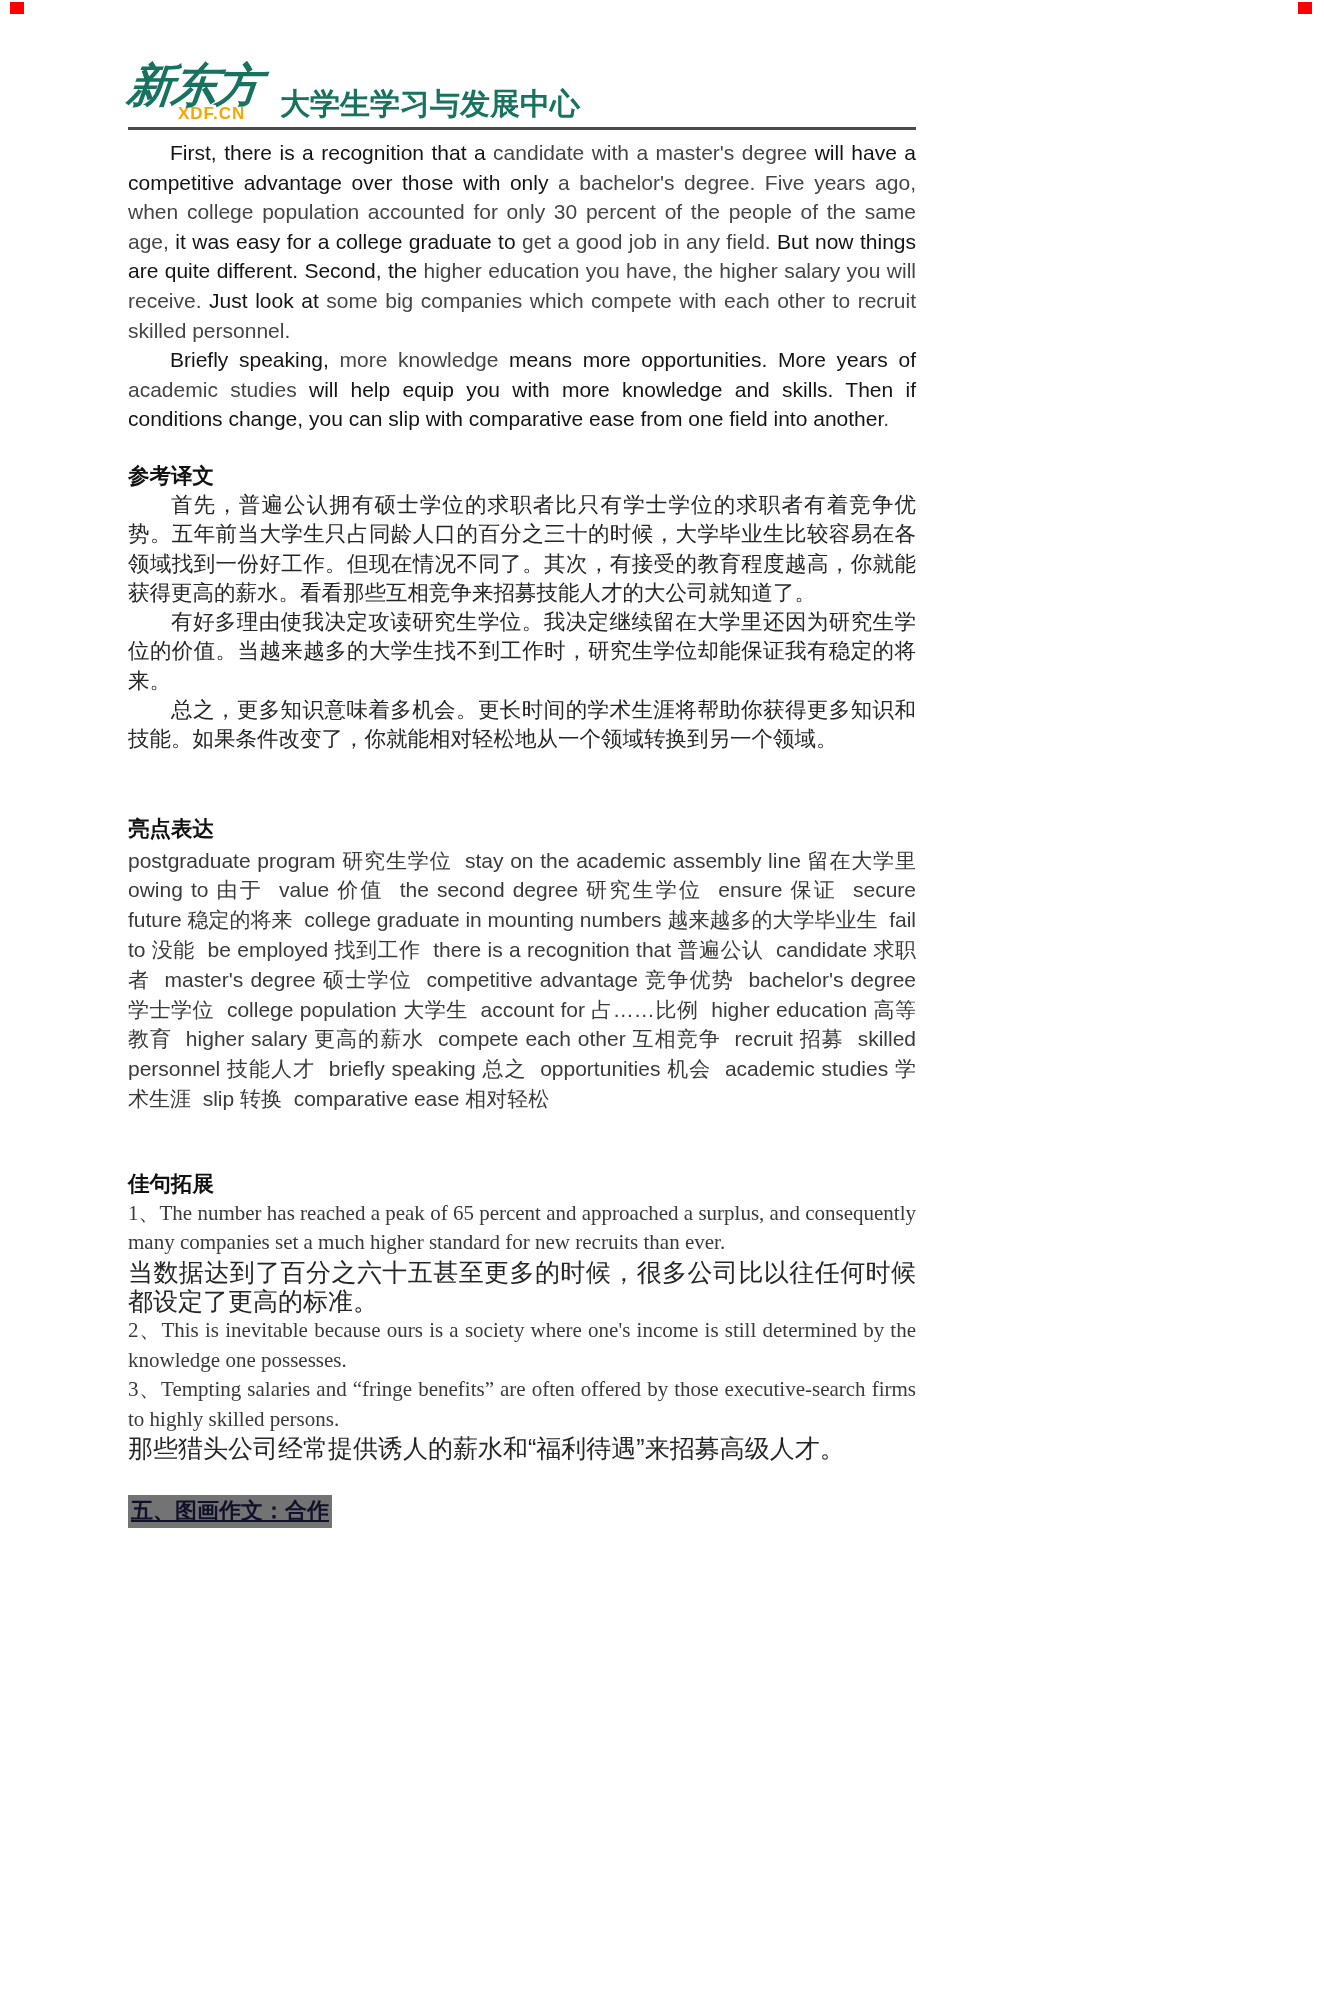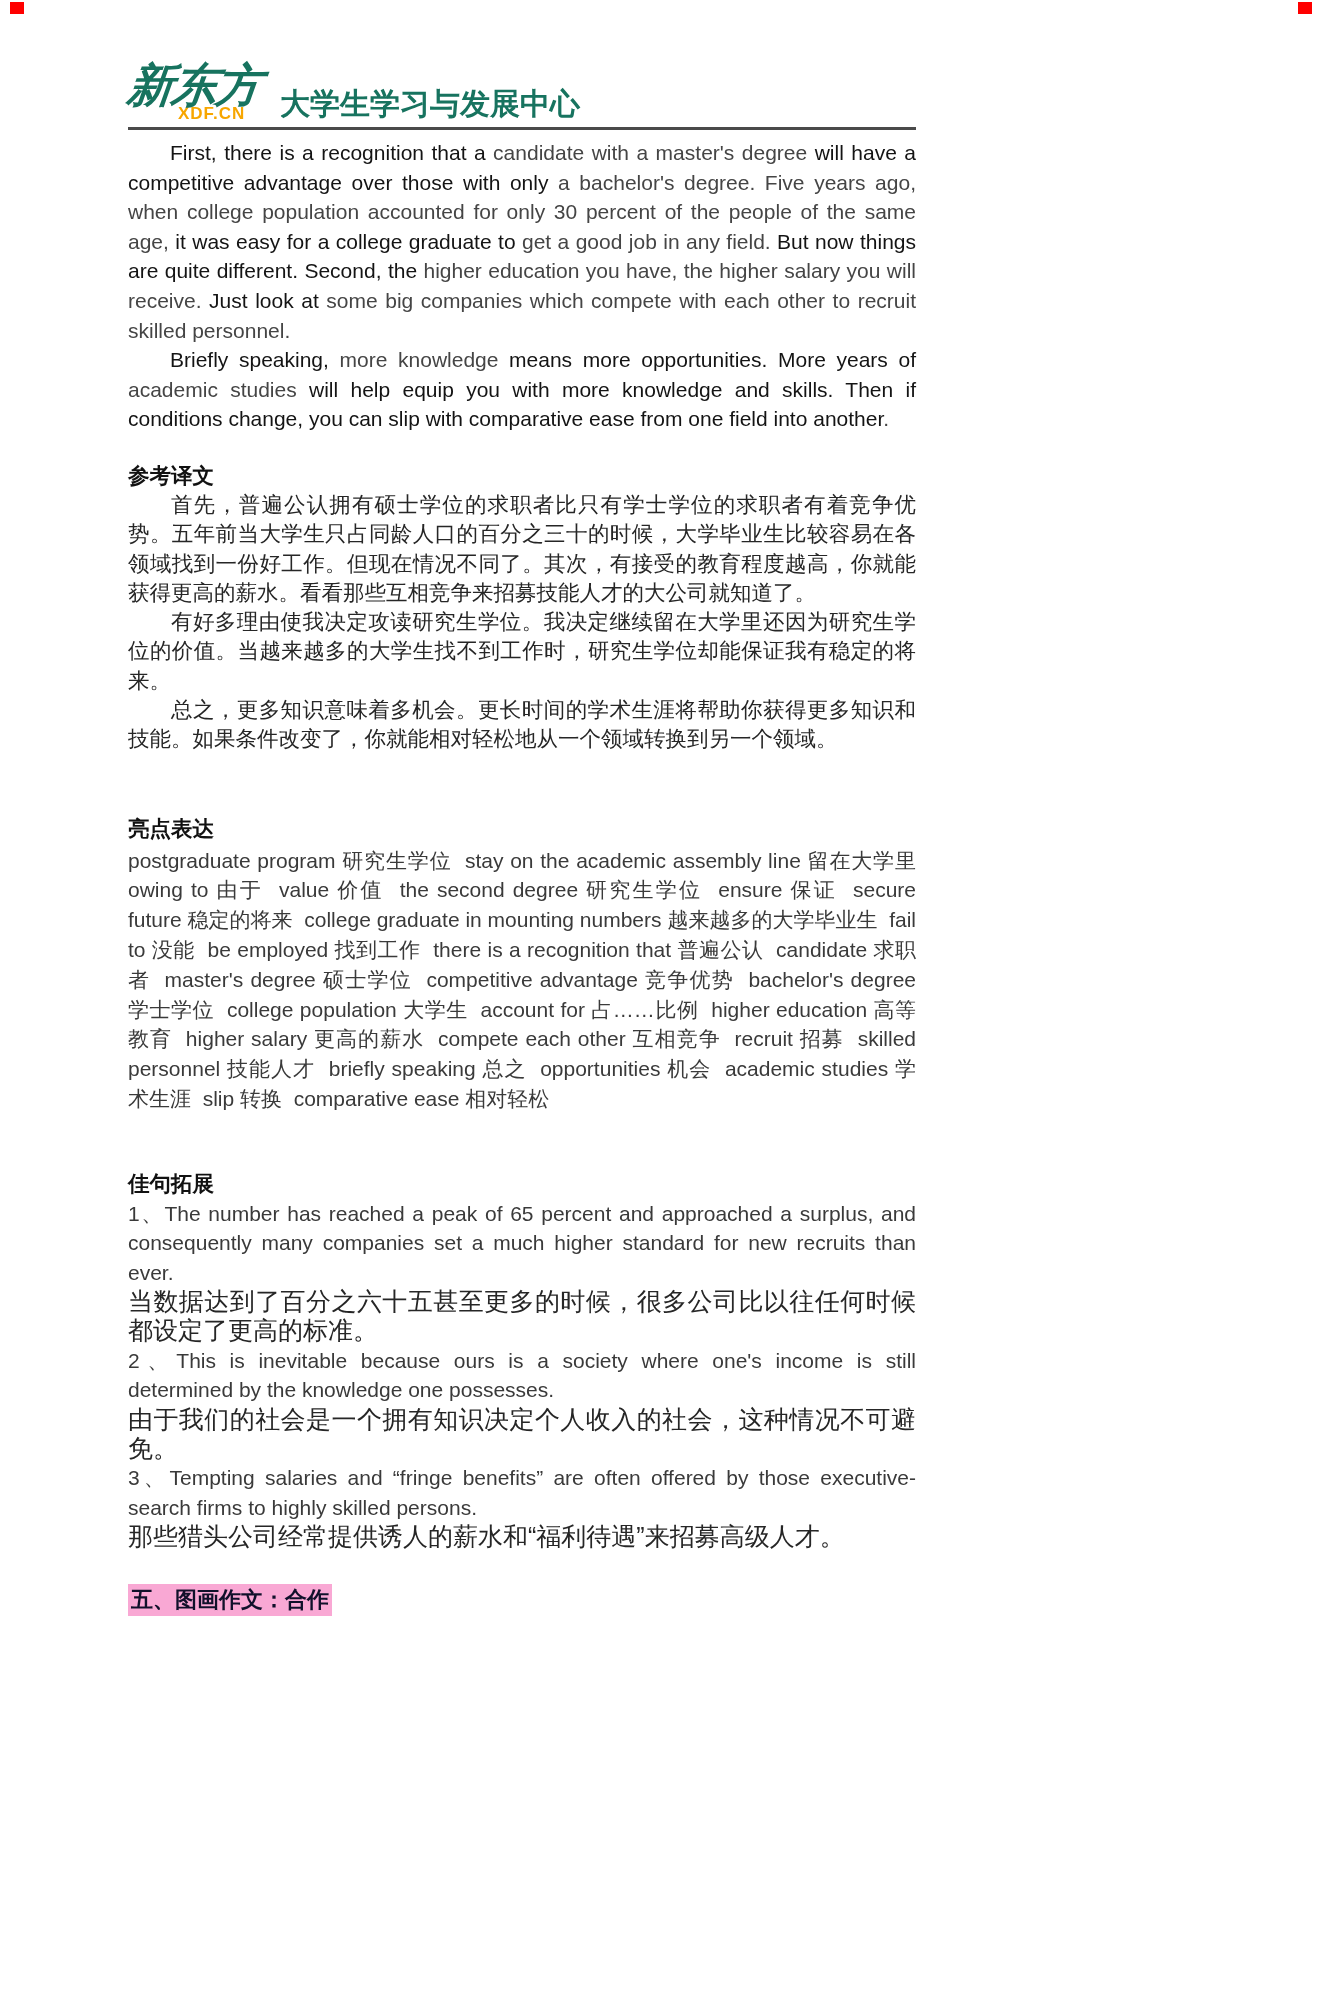--- a/index.html
+++ b/index.html
@@ -65,32 +65,32 @@
 
   
   .vocab-text{
     margin:2px 0 0 0;font-size:21px;line-height:29.8px;
     text-align:justify;white-space:pre-wrap;color:#3a3a3a;
   }
 
   
   .sent-en{
     margin:0;font-size:21px;line-height:29.4px;
-    text-align:justify;color:#3a3a3a;
+    text-align:justify;color:#3a3a3a;font-family:Liberation Serif, serif;
   }
   .sent-zh{
     margin:0;font-size:25px;line-height:29.4px;
     text-align:justify;color:var(--ink-zh);
   }
 
   
   .topic-heading{
     display:inline-block;margin-top:32px;padding:2px 3px;
     font-size:22px;font-weight:bold;color:#10102a;
-    background:#f9a8d4;line-height:1.3;
+    background:#737373;text-decoration:underline;line-height:1.3;
   }
 </style>
 </head>
 <body>
 
 <div class="page">
 
   <div class="corner-mark left"></div>
   <div class="corner-mark right"></div>
 
@@ -117,21 +117,20 @@
     </div>
 
     <p class="section-heading mt-vocab">亮点表达</p>
     <p class="vocab-text">postgraduate program 研究生学位  stay on the academic assembly line 留在大学里  owing to 由于  value 价值  the second degree 研究生学位  ensure 保证  secure future 稳定的将来  college graduate in mounting numbers 越来越多的大学毕业生  fail to 没能  be employed 找到工作  there is a recognition that 普遍公认  candidate 求职者  master's degree 硕士学位  competitive advantage 竞争优势  bachelor's degree 学士学位  college population 大学生  account for 占……比例  higher education 高等教育  higher salary 更高的薪水  compete each other 互相竞争  recruit 招募  skilled personnel 技能人才  briefly speaking 总之  opportunities 机会  academic studies 学术生涯  slip 转换  comparative ease 相对轻松</p>
 
     <p class="section-heading mt-sent">佳句拓展</p>
     <div>
       <p class="sent-en">1、The number has reached a peak of 65 percent and approached a surplus, and consequently many companies set a much higher standard for new recruits than ever.</p>
       <p class="sent-zh">当数据达到了百分之六十五甚至更多的时候，很多公司比以往任何时候都设定了更高的标准。</p>
       <p class="sent-en">2、This is inevitable because ours is a society where one's income is still determined by the knowledge one possesses.</p>
-      <p class="sent-zh">由于我们的社会是一个拥有知识决定个人收入的社会，这种情况不可避免。</p>
       <p class="sent-en">3、Tempting salaries and “fringe benefits” are often offered by those executive-search firms to highly skilled persons.</p>
       <p class="sent-zh">那些猎头公司经常提供诱人的薪水和“福利待遇”来招募高级人才。</p>
     </div>
 
     <div>
       <span class="topic-heading">五、图画作文：合作</span>
     </div>
 
   </div>
 </div>

